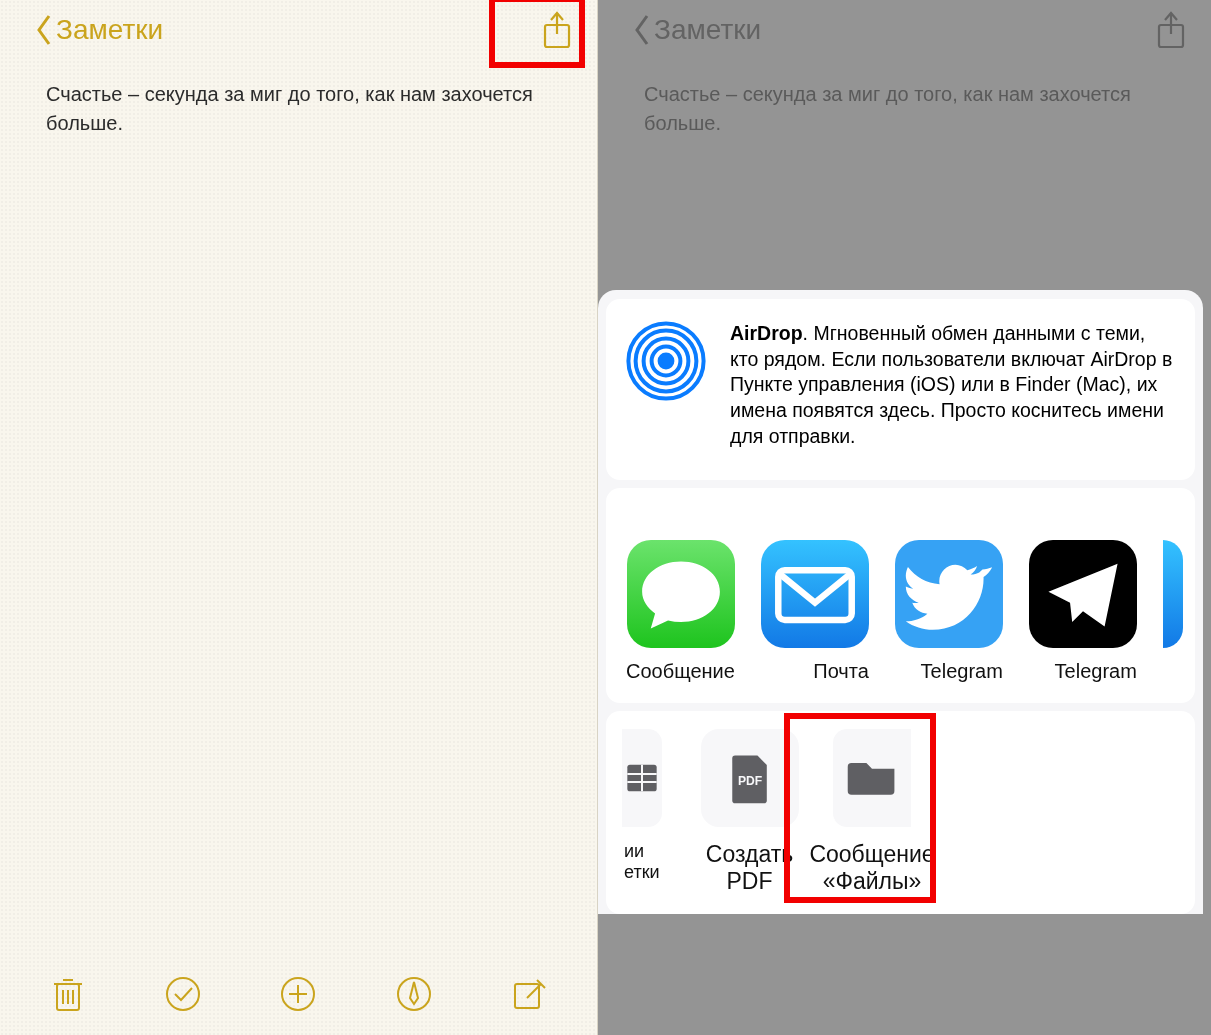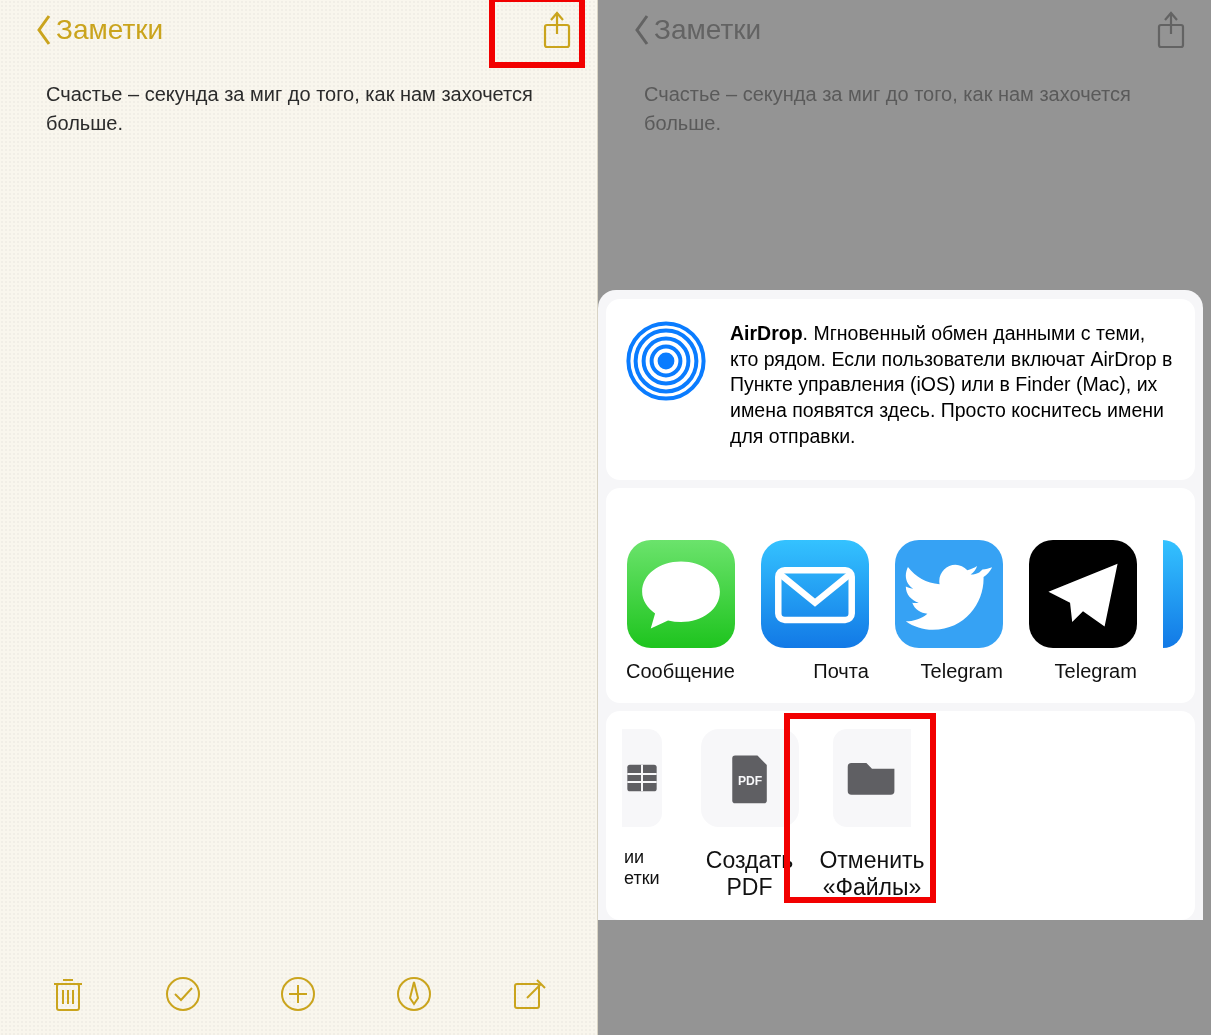--- a/index.html
+++ b/index.html
@@ -65,21 +65,21 @@
   .app { display:flex; flex-direction:column; align-items:flex-end; gap:12px; flex:0 0 auto;margin-top:28px; }
   .app-icon { width:108px; height:108px; border-radius:24px; display:flex; align-items:center; justify-content:center; }
   .app-label { font-size:20px; color:#111; }
   .app:first-child { margin-left:14px; }
 
   .actions-row {
     background:#fff; border-radius:14px; margin:8px 8px 0 8px;
     padding:18px 0 18px 0;
     display:flex; overflow:hidden;
   }
-  .action { display:flex; flex-direction:column; align-items:center; gap:20px; flex:0 0 auto; width:135px; }
+  .action { display:flex; flex-direction:column; align-items:center; gap:14px; flex:0 0 auto; width:135px; }
   .action:first-child { width:60px; align-items:flex-start; margin-left:16px;}
   .action-icon {
     width:98px; height:98px; border-radius:18px; background:#f7f7f9;
     display:flex; align-items:center; justify-content:center;
   }
   .action:first-child .action-icon { width:40px; border-radius:0 14px 14px 0; margin-left:0;}
   .action svg { width:56px; height:56px; fill:#5f5f63; }
   .action-label { font-size:23px; color:#111; text-align:center; line-height:1.2; }
   .action:first-child .action-label { font-size:18px; text-align:left; padding-left:2px;}
 
@@ -256,20 +256,20 @@
             </svg>
         </div>
         <span class="action-label">Создать PDF</span>
       </div>
       <div class="action" style="width:110px;">
         <div class="action-icon" style="border-radius:14px 0 0 14px; width:78px;">
           <svg viewBox="0 0 60 60">
               <path d="M8 18h16l6 6h24v24a4 4 0 0 1-4 4H8a4 4 0 0 1-4-4V22a4 4 0 0 1 4-4z" transform="translate(0,-4)"></path>
             </svg>
         </div>
-        <span class="action-label">Отменить «Файлы»</span>
+        <span class="action-label">Сообщение «Файлы»</span>
       </div>
     </div>
 
   </div>
 
   <div class="redbox" style="left:186px; top:713px; width:152px; height:190px;"></div>
 </div>
 
 </body></html>

